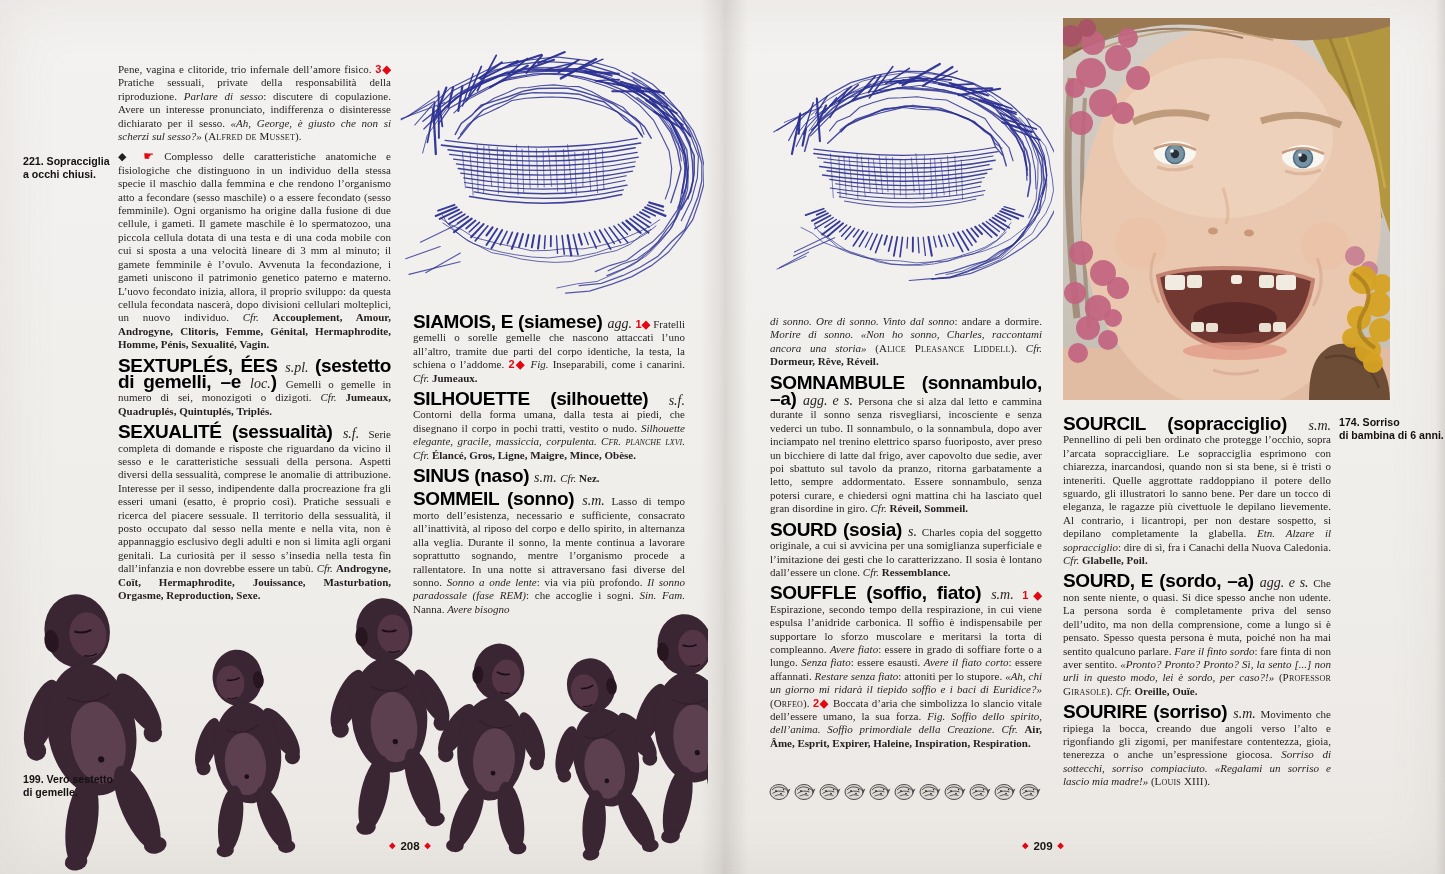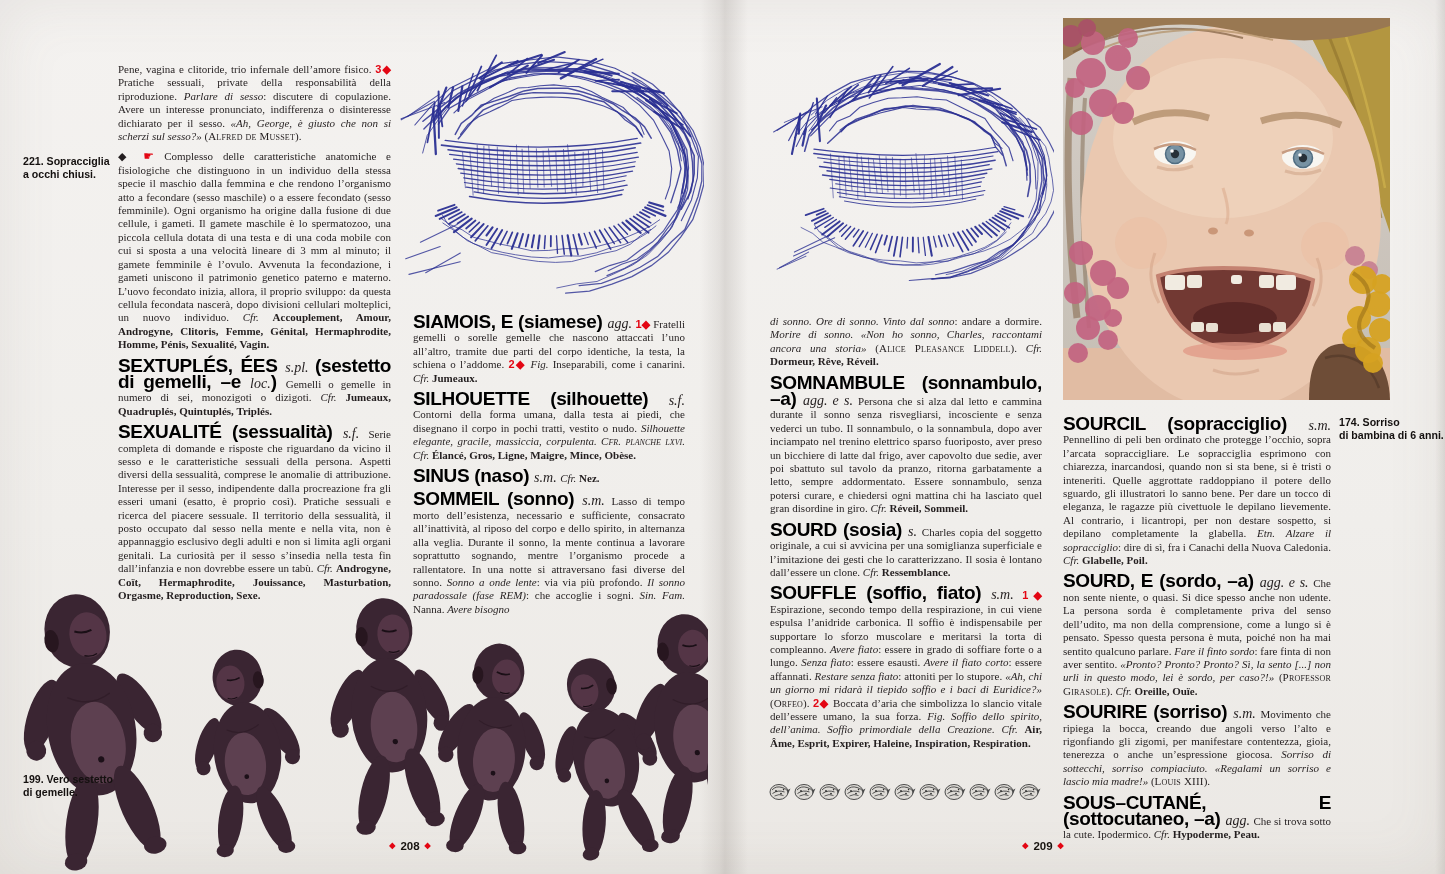--- a/index.html
+++ b/index.html
@@ -685,21 +685,20 @@
         <circle cx="13" cy="12.6" r=".9" fill="#2c2c2c"></circle>
         <circle cx="15.6" cy="8.6" r=".8" fill="#2c2c2c"></circle>
         <path d="M19 9.5 L22.5 7.5 L20 13 Z" fill="#4a4a4a"></path>
       </svg>
     </div>
 
   <div class="col" id="right-col2" style="left:1063px;top:417px;width:268px;">
       <p class="entry"><span class="seg-hw">SOURCIL (sopracciglio) </span><span class="seg-pos">s.m. </span><span class="seg-n">Pennellino di peli ben ordinato che protegge l’occhio, sopra l’arcata sopraccigliare. Le sopracciglia esprimono con chiarezza, inarcandosi, quando non si sta bene, si è tristi o inteneriti. Quelle aggrottate raddoppiano il potere dello sguardo, gli illustratori lo sanno bene. Per dare un tocco di eleganza, le ragazze più civettuole le depilano lievemente. Al contrario, i licantropi, per non destare sospetto, si depilano completamente la glabella. </span><span class="seg-i">Etn. Alzare il sopracciglio</span><span class="seg-n">: dire di sì, fra i Canachi della Nuova Caledonia. </span><span class="seg-i">Cfr. </span><span class="seg-bi">Glabelle, Poil.</span></p>
       <p class="entry"><span class="seg-hw">SOURD, E (sordo, –a) </span><span class="seg-pos">agg. e s. </span><span class="seg-n">Che non sente niente, o quasi. Si dice spesso anche non udente. La persona sorda è completamente priva del senso dell’udito, ma non della comprensione, come a lungo si è pensato. Spesso questa persona è muta, poiché non ha mai sentito qualcuno parlare. </span><span class="seg-i">Fare il finto sordo</span><span class="seg-n">: fare finta di non aver sentito. </span><span class="seg-i">«Pronto? Pronto? Pronto? Sì, la sento [...] non urli in questo modo, lei è sordo, per caso?!» </span><span class="seg-n">(</span><span class="seg-sc">Professor Girasole</span><span class="seg-n">). </span><span class="seg-i">Cfr. </span><span class="seg-bi">Oreille, Ouïe.</span></p>
       <p class="entry"><span class="seg-hw">SOURIRE (sorriso) </span><span class="seg-pos">s.m. </span><span class="seg-n">Movimento che ripiega la bocca, creando due angoli verso l’alto e rigonfiando gli zigomi, per manifestare contentezza, gioia, tenerezza o anche un’espressione giocosa. </span><span class="seg-i">Sorriso di sottecchi, sorriso compiaciuto. «Regalami un sorriso e lascio mia madre!» </span><span class="seg-n">(</span><span class="seg-sc">Louis XIII</span><span class="seg-n">).</span></p>
-      <p class="entry"><span class="seg-hw">SOUS–CUTANÉ, E (sottocutaneo, –a) </span><span class="seg-pos">agg. </span><span class="seg-n">Che si trova sotto la cute. Ipodermico. </span><span class="seg-i">Cfr. </span><span class="seg-bi">Hypoderme, Peau.</span></p>
     </div>
 
   <div class="caption" style="left:1339px;top:416px;width:110px;">174. Sorriso
 di bambina di 6 anni.</div>
 
   <div class="pagenum" style="left:968px;top:840px;width:150px;">
     <span class="dia">◆</span>
     <span>209</span>
     <span class="dia">◆</span>
   </div>

